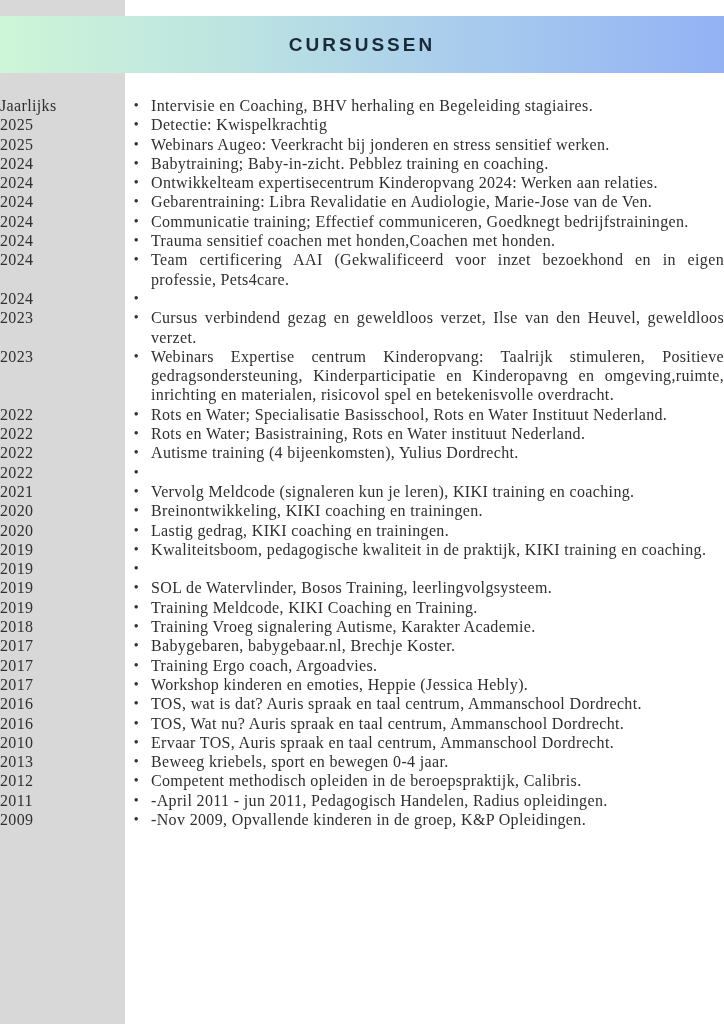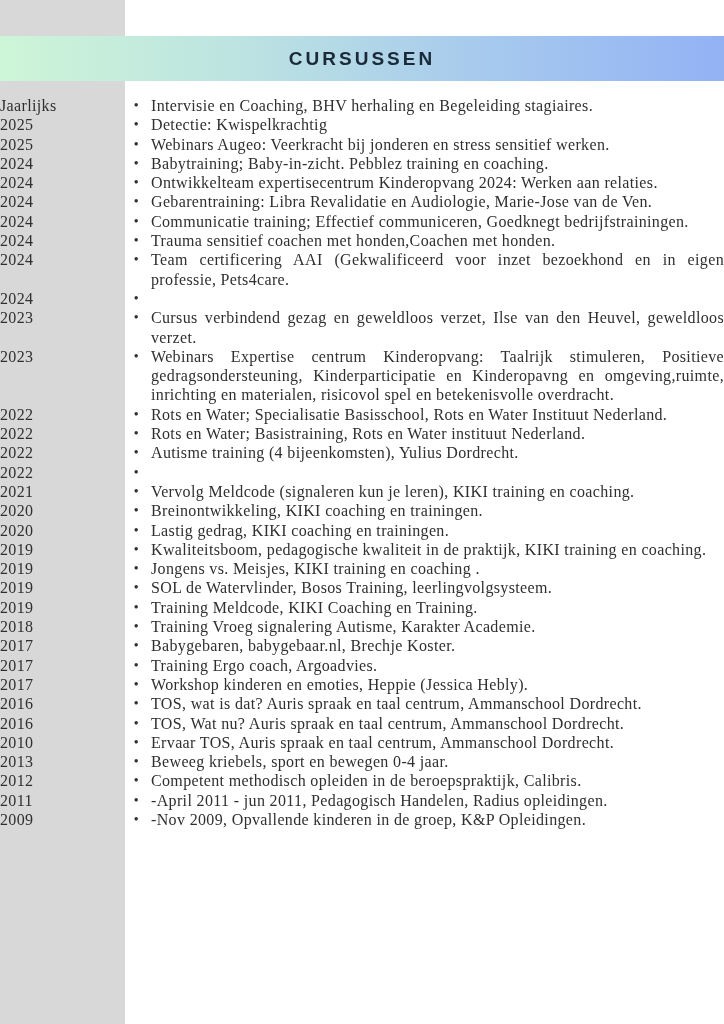--- a/index.html
+++ b/index.html
@@ -18,24 +18,24 @@
   .side-strip {
     position: absolute;
     left: 0;
     top: 0;
     width: 125px;
     height: 1024px;
     background: #d8d8d8;
   }
   .banner {
     position: absolute;
-    top: 36px;
+    top: 16px;
     left: 0;
     width: 724px;
-    height: 45px;
+    height: 57px;
     display: flex;
     align-items: center;
     justify-content: center;
     background: linear-gradient(90deg, #cdf5d7 0%, #bde4e1 32%, #a6c9ee 68%, #92b2f4 100%);
   }
   .banner h1 {
     margin: 0;
     font-family: "Liberation Sans", sans-serif;
     font-size: 19px;
     font-weight: 700;
@@ -197,21 +197,20 @@
 
   <div class="row">
     <span class="year">2019</span>
     <span class="bullet">•</span>
     <span class="desc">Kwaliteitsboom, pedagogische kwaliteit in de praktijk, KIKI training en coaching.</span>
   </div>
 
   <div class="row">
     <span class="year">2019</span>
     <span class="bullet">•</span>
-    <span class="desc">Jongens vs. Meisjes, KIKI training en coaching .</span>
   </div>
 
   <div class="row">
     <span class="year">2019</span>
     <span class="bullet">•</span>
     <span class="desc">SOL de Watervlinder, Bosos Training, leerlingvolgsysteem.</span>
   </div>
 
   <div class="row">
     <span class="year">2019</span>

